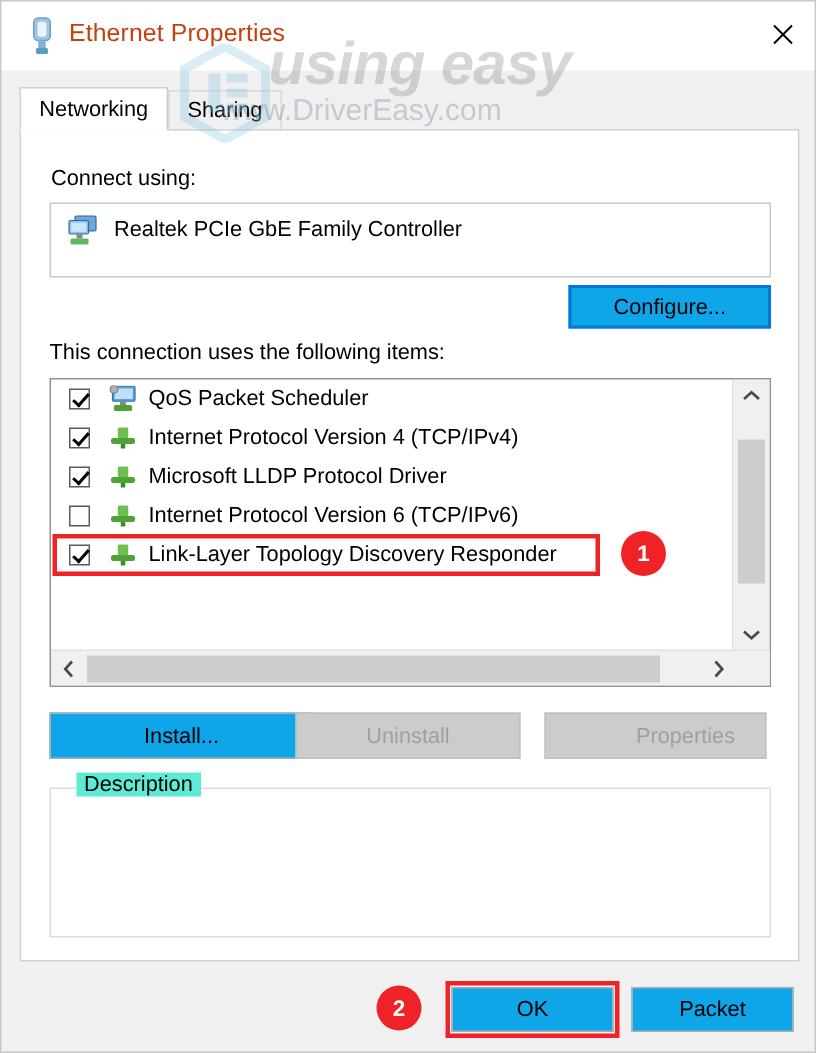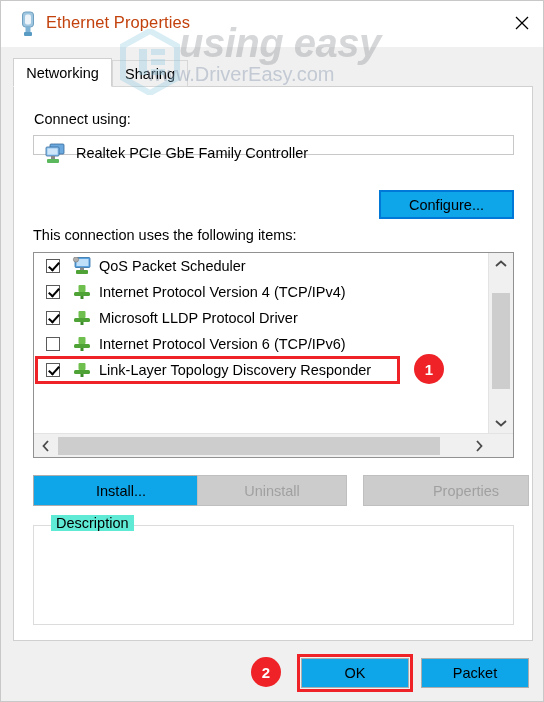--- a/index.html
+++ b/index.html
@@ -141,21 +141,21 @@
     position: absolute;
     left: 33px; top: 110px;
     font-size: 14.5px;
     color: #000;
   }
 
   
   .adapter-box {
     position: absolute;
     left: 32px; top: 134px;
-    width: 481px; height: 20px;
+    width: 481px; height: 50px;
     box-sizing: border-box;
     background: #ffffff;
     border: 1px solid #c8c8c8;
   }
   .adapter-icon {
     position: absolute;
     left: 10px; top: 7px;
     width: 22px; height: 21px;
   }
   .adapter-name {
@@ -306,21 +306,21 @@
   .hs-corner {
     position: absolute;
     right: 0; top: 0;
     width: 24px; height: 23px;
     background: #f0f0f0;
   }
 
   
   .btn-install   { position: absolute; left: 32px;  top: 474px; width: 176px; height: 31px; }
   .btn-uninstall { position: absolute; left: 196px; top: 474px; width: 150px; height: 31px; }
-  .btn-props     { position: absolute; left: 362px; top: 474px; width: 166px; height: 31px; padding-left: 40px; }
+  .btn-props     { position: absolute; left: 362px; top: 474px; width: 148px; height: 31px; padding-left: 40px; }
 
   
   .descr-group {
     position: absolute;
     left: 32px; top: 524px;
     width: 481px; height: 100px;
     box-sizing: border-box;
     border: 1px solid #dcdcdc;
   }
   .descr-legend {

